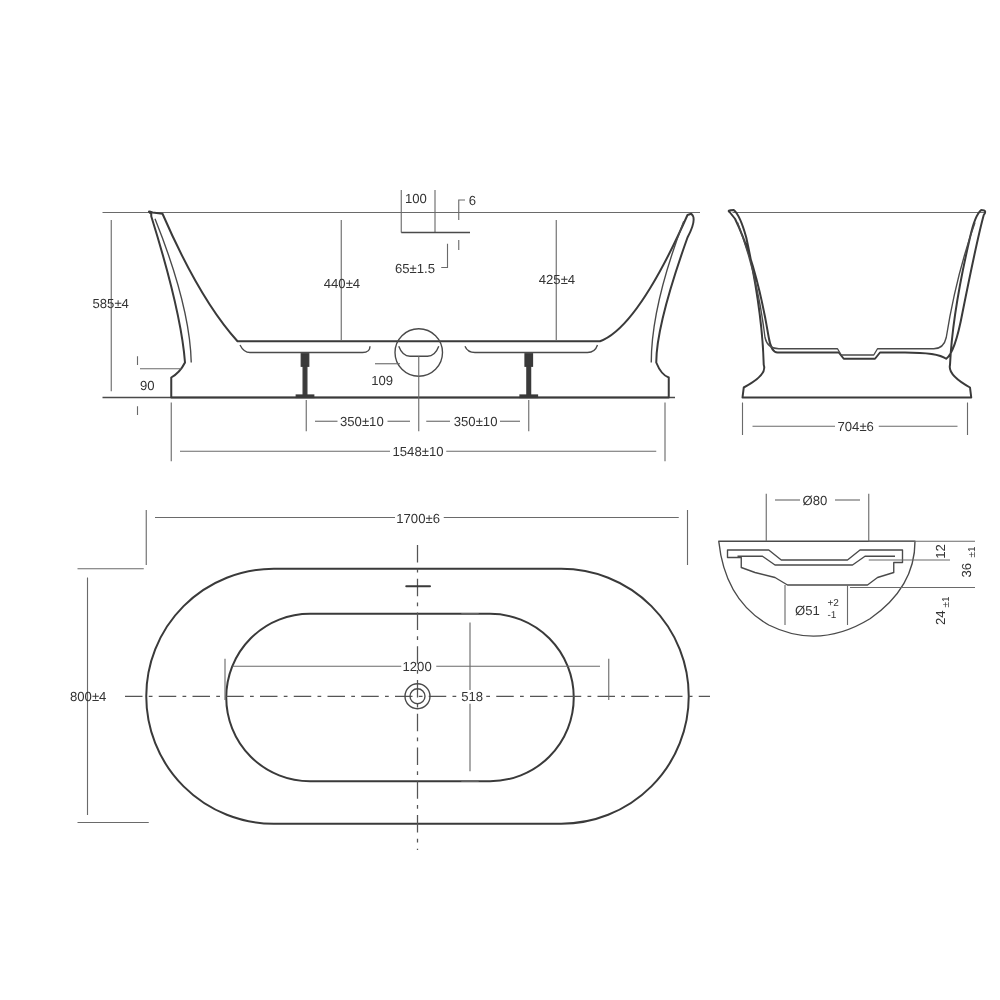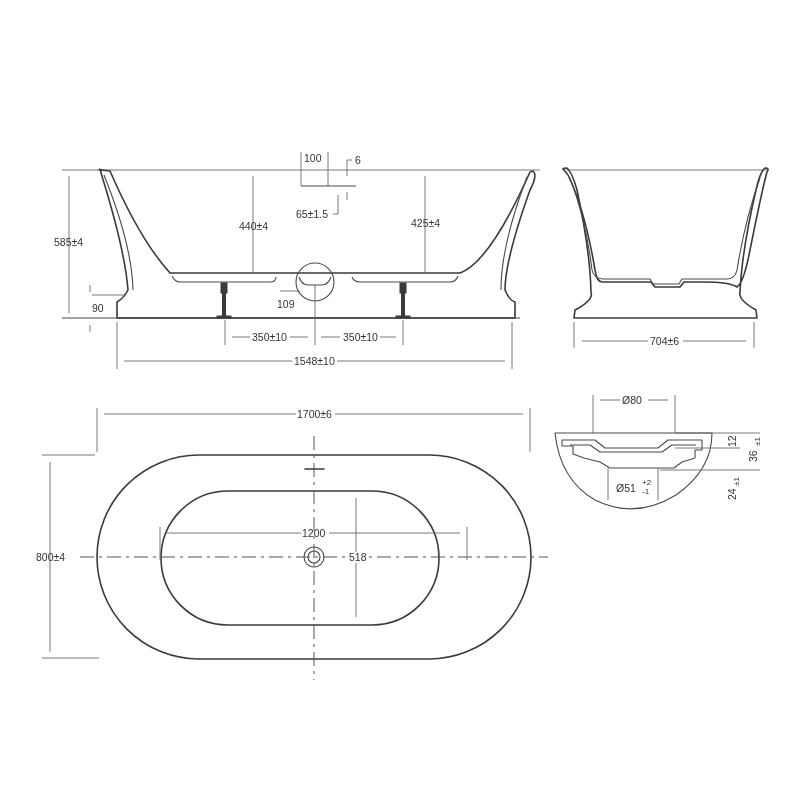--- a/index.html
+++ b/index.html
@@ -1,17 +1,17 @@
 <!DOCTYPE html>
 <html><head>
 <meta charset="utf-8">
 <style>
   html, body { margin: 0; padding: 0; background: #ffffff; }
   body { width: 800px; height: 800px; overflow: hidden; font-family: "Liberation Sans", sans-serif; }
-  #canvas { position: absolute; left: 0; top: 0; width: 660px; height: 800px; }
+  #canvas { position: absolute; left: 0; top: 0; width: 660px; height: 800px; padding-left: 20px; }
   svg { display: block; }
   .outline { fill: none; stroke: #3a3a3a; stroke-width: 1.6; stroke-linejoin: round; stroke-linecap: round; }
   .outline-thin { fill: none; stroke: #4a4a4a; stroke-width: 1.1; stroke-linejoin: round; }
   .dim { fill: none; stroke: #6a6a6a; stroke-width: 0.9; }
   .center { fill: none; stroke: #555; stroke-width: 1; stroke-dasharray: 14 5 3 5; }
   .leg { fill: #3a3a3a; stroke: #3a3a3a; stroke-width: 1; }
   .lbl { font-family: "Liberation Sans", sans-serif; font-size: 10.5px; fill: #333; }
   .lbl-sm { font-family: "Liberation Sans", sans-serif; font-size: 8px; fill: #333; }
   .bg-lbl { fill: #ffffff; }
 </style>

